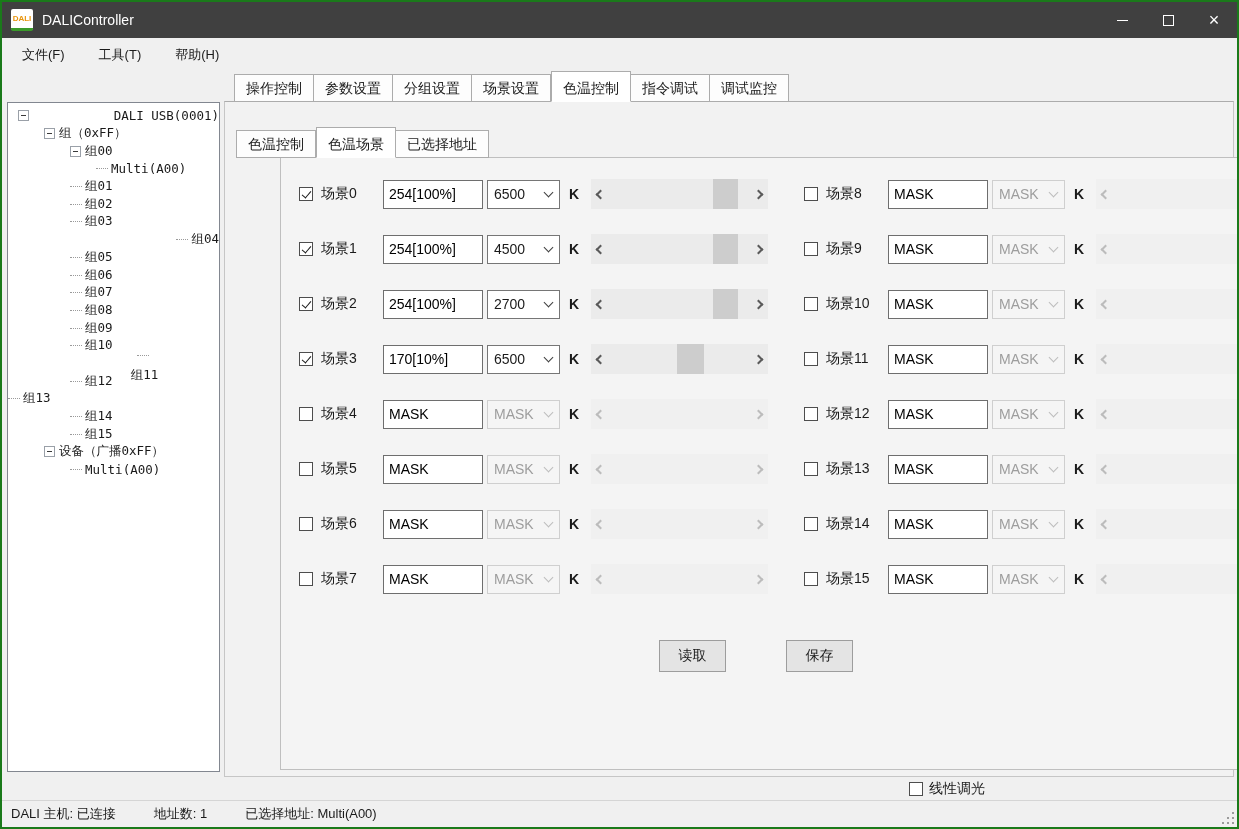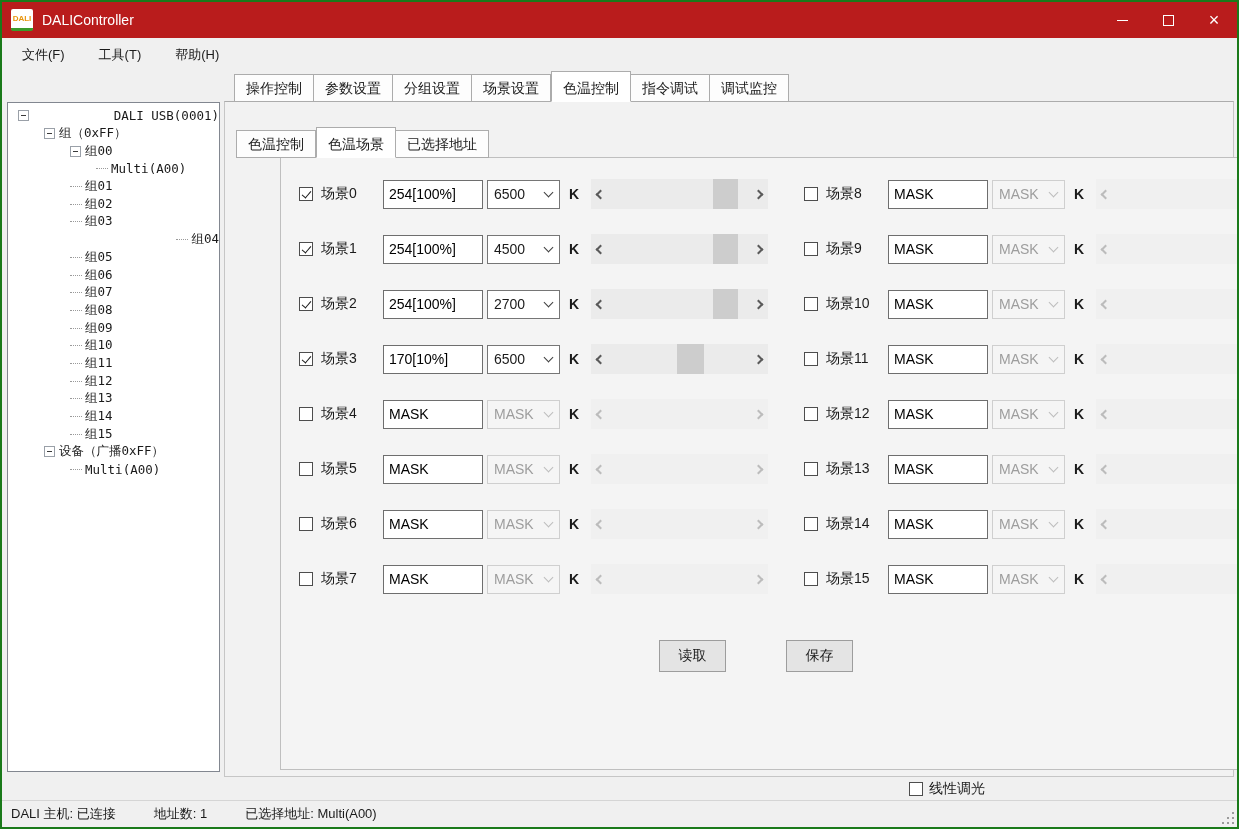--- a/index.html
+++ b/index.html
@@ -5,21 +5,21 @@
   * { margin:0; padding:0; box-sizing:border-box; }
   html,body { width:1239px; height:829px; }
   body {
     font-family:"Liberation Sans","DejaVu Sans",sans-serif;
     font-size:14px; color:#1a1a1a; background:#f0f0f0;
     position:relative; overflow:hidden;
     border:2px solid #1a7a1a;
   }
   
   .titlebar { position:absolute; left:0; top:0; right:0; height:36px;
-    background:#b91c1c; display:flex; align-items:center; color:#fff; }
+    background:#404040; display:flex; align-items:center; color:#fff; }
   .app-icon { width:22px; height:22px; background:#fff; border-radius:2px;
     margin-left:9px; display:flex; align-items:center; justify-content:center;
     font-size:8px; font-weight:bold; color:#e8940c; letter-spacing:0;
     border-bottom:3px solid #3a9a2a; }
   .title-text { margin-left:9px; font-size:14px; }
   .win-buttons { margin-left:auto; display:flex; height:100%; }
   .win-btn { width:46px; height:100%; display:flex; align-items:center;
     justify-content:center; color:#fff; font-size:16px; }
   .glyph-min { width:11px; height:1px; background:#fff; display:block; }
   .glyph-max { width:11px; height:11px; border:1px solid #fff; display:block; }
@@ -178,29 +178,29 @@
         <span>组08</span>
       </div>
       <div class="tree-row" style="padding-left: 62px;">
         <span class="leaf-stub"></span>
         <span>组09</span>
       </div>
       <div class="tree-row" style="padding-left: 62px;">
         <span class="leaf-stub"></span>
         <span>组10</span>
       </div>
-      <div class="tree-row" style="padding-left: 62px;">
+      <div class="tree-row" style="padding-left: 62px; flex-direction: column;">
         <span class="leaf-stub"></span>
         <span>组11</span>
       </div>
       <div class="tree-row" style="padding-left: 62px;">
         <span class="leaf-stub"></span>
         <span>组12</span>
       </div>
-      <div class="tree-row" style="padding-left: 62px; text-align: center;">
+      <div class="tree-row" style=" text-align: center;">
         <span class="leaf-stub"></span>
         <span>组13</span>
       </div>
       <div class="tree-row" style="padding-left: 62px;">
         <span class="leaf-stub"></span>
         <span>组14</span>
       </div>
       <div class="tree-row" style="padding-left: 62px;">
         <span class="leaf-stub"></span>
         <span>组15</span>

